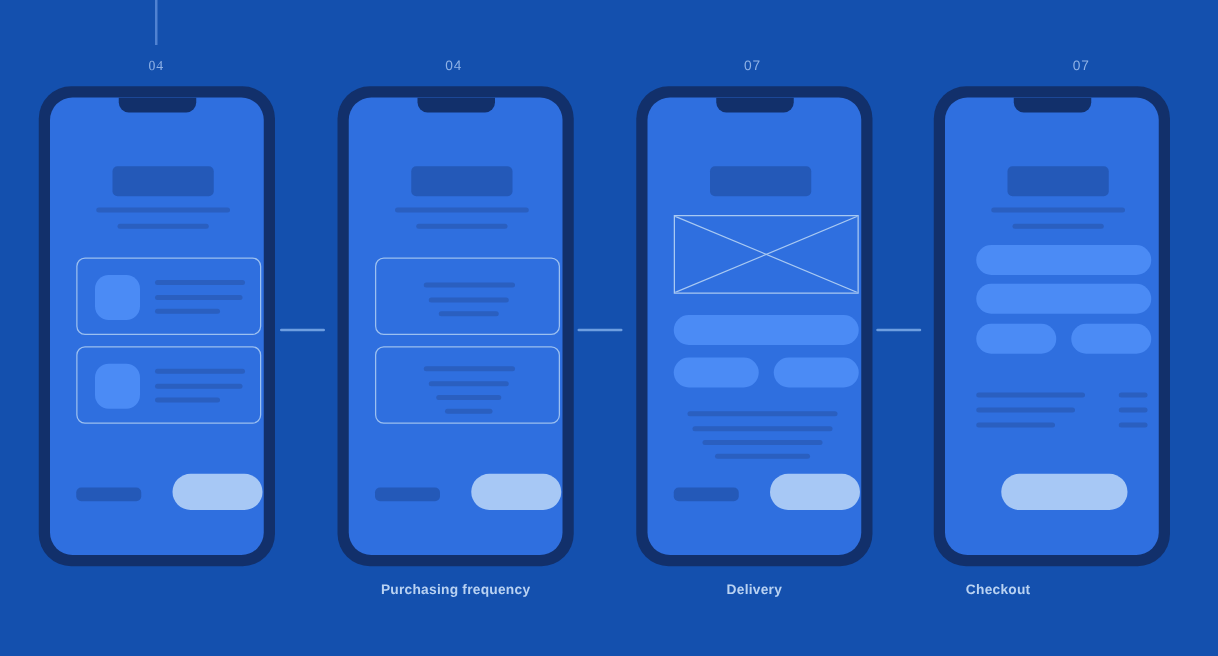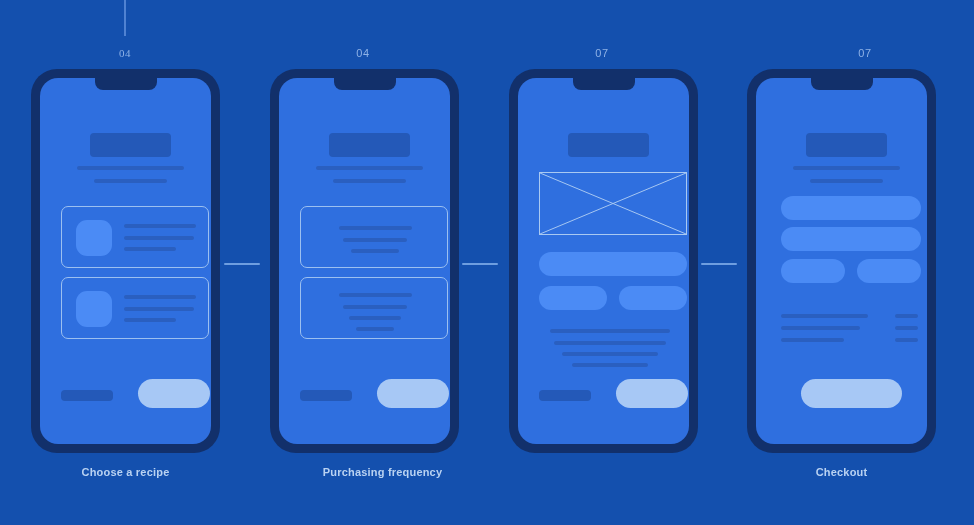--- a/index.html
+++ b/index.html
@@ -160,21 +160,20 @@
         <div class="blk thumb" style="left:14px; top:13px; width:36px; height:36px;"></div>
         <div class="blk line" style="left:62px; top:17px; width:72px;"></div>
         <div class="blk line" style="left:62px; top:29px; width:70px;"></div>
         <div class="blk line" style="left:62px; top:40px; width:52px;"></div>
       </div>
 
       <div class="blk bar" style="left:21px; top:312px; width:52px; height:11px;"></div>
       <div class="blk cta" style="left:98px; top:301px; width:72px; height:29px;"></div>
     </div>
   </div>
-  <div class="caption" style="left:31px; top:466px; width:189px;">Choose a recipe</div>
 
   <div class="phone" style="left:270px; top:69px; width:189px; height:384px;">
     <div class="screen">
       <div class="notch"></div>
 
       <div class="blk bar" style="left:50px; top:55px; width:81px; height:24px;"></div>
       <div class="blk line" style="left:37px; top:88px; width:107px;"></div>
       <div class="blk line" style="left:54px; top:101px; width:73px;"></div>
 
       <div class="blk card" style="left:21px; top:128px; width:148px; height:62px;">
@@ -187,21 +186,21 @@
         <div class="blk line" style="left:38px; top:15px; width:73px;"></div>
         <div class="blk line" style="left:42px; top:27px; width:64px;"></div>
         <div class="blk line" style="left:48px; top:38px; width:52px;"></div>
         <div class="blk line" style="left:55px; top:49px; width:38px;"></div>
       </div>
 
       <div class="blk bar" style="left:21px; top:312px; width:52px; height:11px;"></div>
       <div class="blk cta" style="left:98px; top:301px; width:72px; height:29px;"></div>
     </div>
   </div>
-  <div class="caption" style="left:288px; top:466px; width:189px;">Purchasing frequency</div>
+  <div class="caption" style="left:270px; top:466px; width:189px;">Purchasing frequency</div>
 
   <div class="phone" style="left:509px; top:69px; width:189px; height:384px;">
     <div class="screen">
       <div class="notch"></div>
 
       <div class="blk bar" style="left:50px; top:55px; width:81px; height:24px;"></div>
 
       <div class="blk imgbox" style="left:21px; top:94px; width:148px; height:63px;">
         <svg viewBox="0 0 148 63" preserveAspectRatio="none" aria-hidden="true">
           <line x1="0" y1="0" x2="148" y2="63"></line>
@@ -215,20 +214,21 @@
 
       <div class="blk line" style="left:32px; top:251px; width:120px;"></div>
       <div class="blk line" style="left:36px; top:263px; width:112px;"></div>
       <div class="blk line" style="left:44px; top:274px; width:96px;"></div>
       <div class="blk line" style="left:54px; top:285px; width:76px;"></div>
 
       <div class="blk bar" style="left:21px; top:312px; width:52px; height:11px;"></div>
       <div class="blk cta" style="left:98px; top:301px; width:72px; height:29px;"></div>
     </div>
   </div>
+  <div class="caption" style="left:509px; top:466px; width:189px;">Delivery</div>
 
   <div class="phone" style="left:747px; top:69px; width:189px; height:384px;">
     <div class="screen">
       <div class="notch"></div>
 
       <div class="blk bar" style="left:50px; top:55px; width:81px; height:24px;"></div>
       <div class="blk line" style="left:37px; top:88px; width:107px;"></div>
       <div class="blk line" style="left:54px; top:101px; width:73px;"></div>
 
       <div class="blk pill" style="left:25px; top:118px; width:140px; height:24px;"></div>
@@ -240,15 +240,15 @@
       <div class="blk line" style="left:25px; top:248px; width:79px;"></div>
       <div class="blk line" style="left:25px; top:260px; width:63px;"></div>
 
       <div class="blk line" style="left:139px; top:236px; width:23px;"></div>
       <div class="blk line" style="left:139px; top:248px; width:23px;"></div>
       <div class="blk line" style="left:139px; top:260px; width:23px;"></div>
 
       <div class="blk cta" style="left:45px; top:301px; width:101px; height:29px;"></div>
     </div>
   </div>
-  <div class="caption" style="left:747px; top:466px; width:189px;text-align:center;">Checkout</div>
+  <div class="caption" style="left:704px; top:466px; width:189px;text-align:center;">Checkout</div>
 
 </div>
 
 </body></html>

